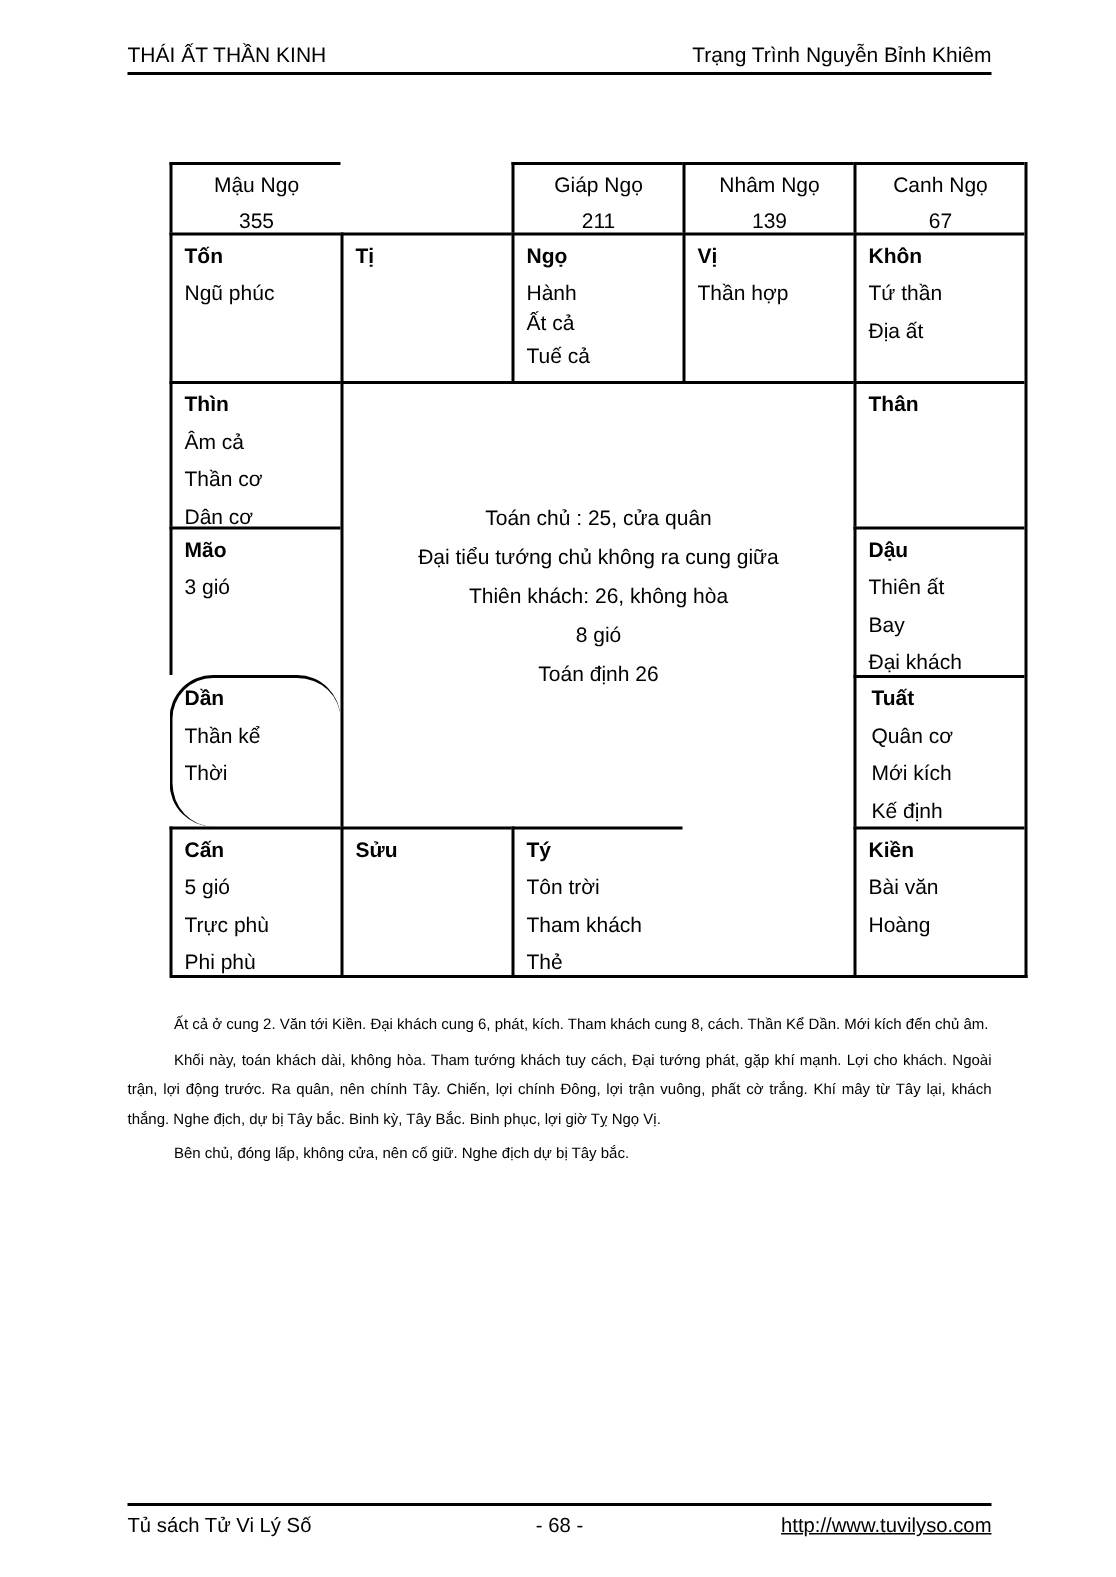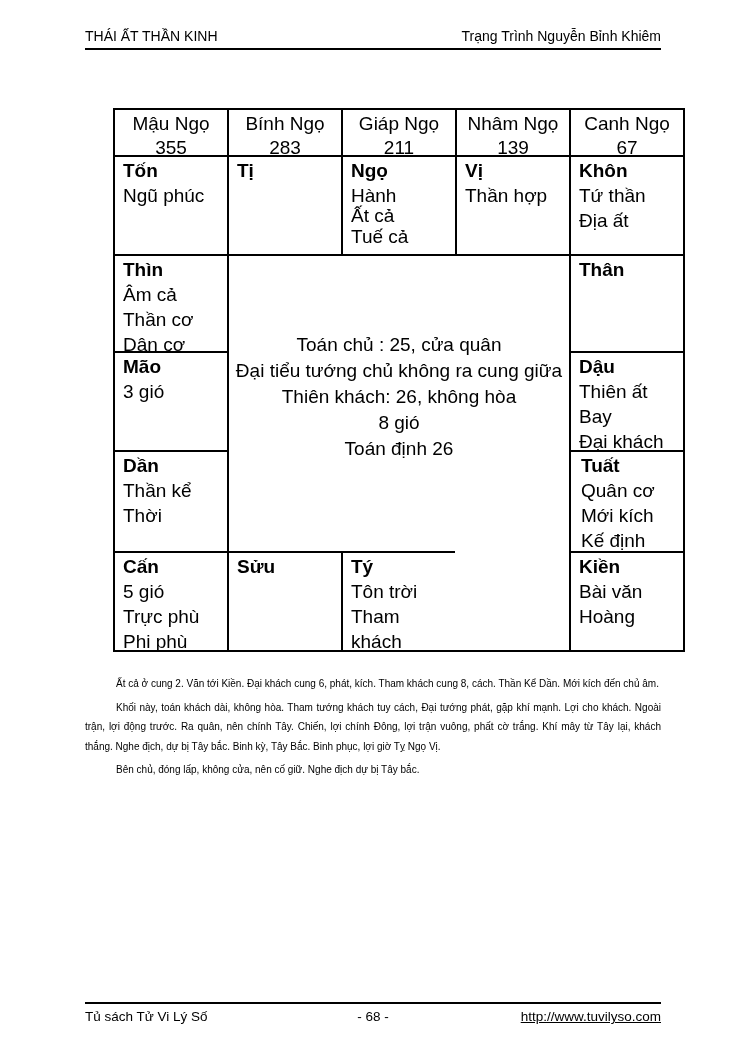--- a/index.html
+++ b/index.html
@@ -24,21 +24,21 @@
   
   .board {
     position:absolute; left:113px; top:108px;
     width:572px; height:544px;
     box-sizing:border-box;
     display:grid;
     grid-template-columns:repeat(5,1fr);
     grid-template-rows:47px 99px 97px 99px 101px auto;
     border-right:2px solid #000;
     border-bottom:2px solid #000;
-    font-size:19px;
+    font-size:14px;
   }
   .cell {
     box-sizing:border-box;
     border-left:2px solid #000;
     border-top:2px solid #000;
     padding:1px 8px 0 8px;
     overflow:hidden;
   }
   .cell .title { font-weight:bold; line-height:25px; }
   .cell .cell-line { line-height:25px; }
@@ -46,21 +46,21 @@
   .cell .lh-gap { line-height:28px; }
 
   .year-cell { text-align:center; padding:2px 2px 0 2px; }
   .year-cell .yr-name { line-height:23px; }
   .year-cell .yr-num  { line-height:25px; }
 
   .c-ton{grid-area:2/1;} .c-ti{grid-area:2/2;} .c-ngo{grid-area:2/3;}
   .c-vi{grid-area:2/4;}  .c-khon{grid-area:2/5;}
   .c-thin{grid-area:3/1;} .c-center{grid-area:3/2/6/5;} .c-than{grid-area:3/5;}
   .c-mao{grid-area:4/1;}  .c-dau{grid-area:4/5;}
-  .c-dan{grid-area:5/1;}  .c-tuat{grid-area:5/5;padding-left:10px;}
+  .c-dan{grid-area:5/1;border-radius:29px;}  .c-tuat{grid-area:5/5;padding-left:10px;}
   .c-can{grid-area:6/1;}  .c-suu{grid-area:6/2;} .c-ty{grid-area:6/3;}
   .c-hoi{grid-area:6/4;}  .c-kien{grid-area:6/5;}
 
   .c-center {
     display:flex; flex-direction:column; justify-content:center;
     text-align:center; line-height:26px;
     padding:0 4px 14px 4px;
   }
 
   
@@ -90,24 +90,20 @@
     <span>THÁI ẤT THẦN KINH</span>
     <span>Trạng Trình Nguyễn Bỉnh Khiêm</span>
   </div>
 
   <div class="board">
 
     <div class="cell year-cell" style="grid-area:1/1">
       <div class="yr-name">Mậu Ngọ</div>
       <div class="yr-num">355</div>
     </div>
-    <div class="cell year-cell" style="grid-area:1/2">
-      <div class="yr-name">Bính Ngọ</div>
-      <div class="yr-num">283</div>
-    </div>
     <div class="cell year-cell" style="grid-area:1/3">
       <div class="yr-name">Giáp Ngọ</div>
       <div class="yr-num">211</div>
     </div>
     <div class="cell year-cell" style="grid-area:1/4">
       <div class="yr-name">Nhâm Ngọ</div>
       <div class="yr-num">139</div>
     </div>
     <div class="cell year-cell" style="grid-area:1/5">
       <div class="yr-name">Canh Ngọ</div>

